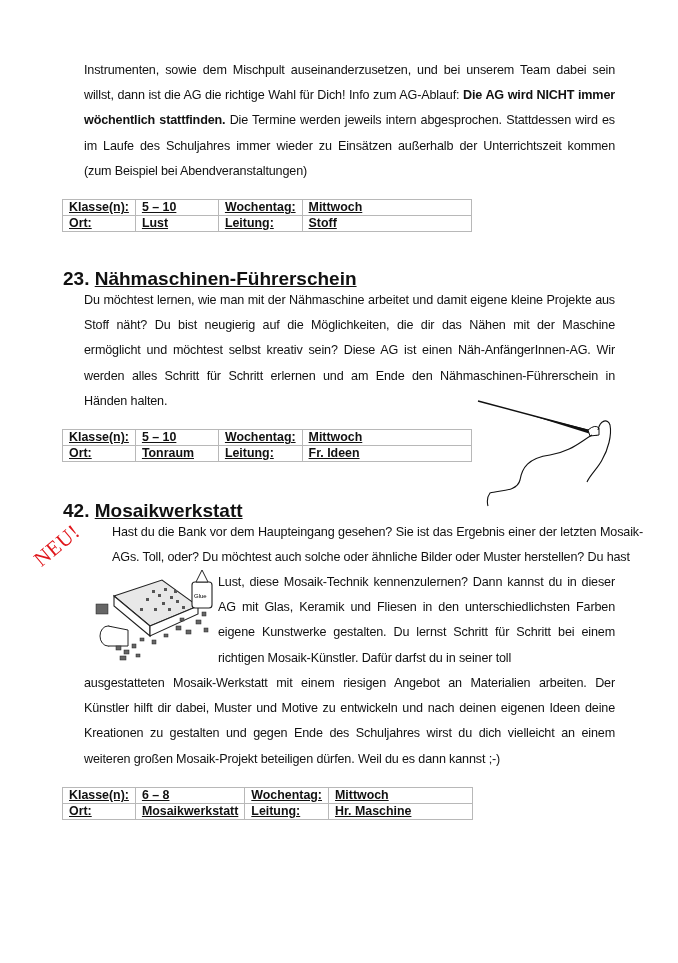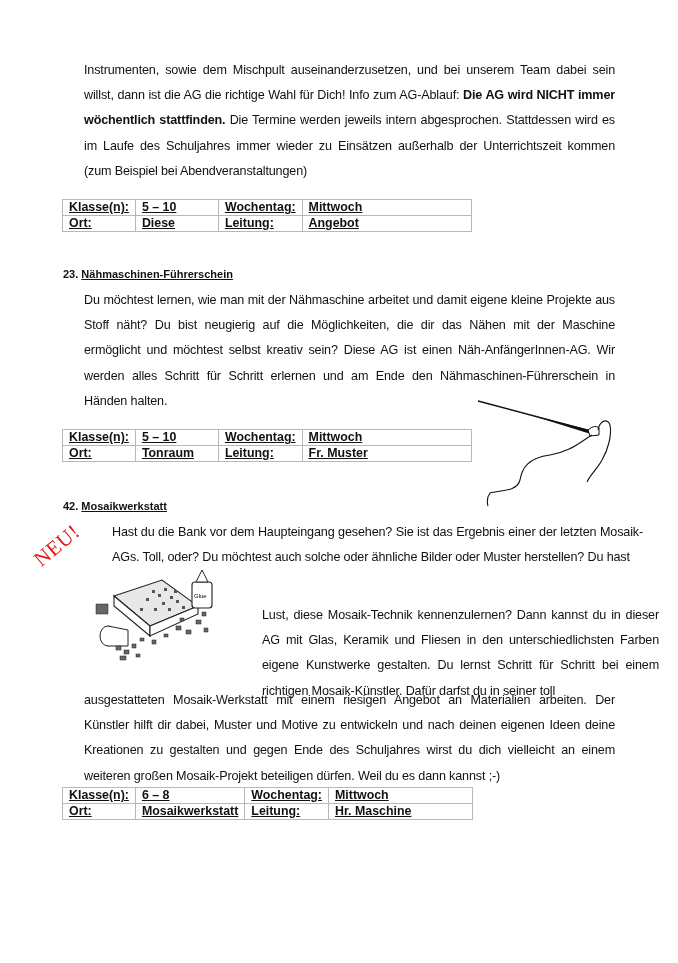--- a/index.html
+++ b/index.html
@@ -4,21 +4,21 @@
 <style>
   html, body { margin: 0; padding: 0; background: #ffffff; }
   body { width: 678px; height: 963px; position: relative; overflow: hidden;
          font-family: "Liberation Sans", "DejaVu Sans", sans-serif; color: #111; }
   .page { position: absolute; left: 0; top: 0; width: 678px; height: 963px; }
 
   .para { position: absolute; left: 84px; width: 531px; font-size: 12.6px;
           line-height: 25.2px; text-align: justify; letter-spacing: -0.15px; }
   .para b { font-weight: bold; }
 
-  .heading { position: absolute; left: 63px; font-size: 11px; font-weight: bold; }
+  .heading { position: absolute; left: 63px; font-size: 19px; font-weight: bold; }
   .heading .title { text-decoration: underline; }
 
   table.info { position: absolute; left: 62px; border-collapse: collapse;
                font-size: 12.4px; font-weight: bold; }
   table.info td { border: 1.5px solid #b8b8b8; padding: 0 6px; height: 15px; line-height: 15px;
                   white-space: nowrap; vertical-align: middle; text-decoration: underline; }
 
   .neu { position: absolute; left: 26px; top: 520px; color: #e0161b;
          font-family: "Liberation Serif", "DejaVu Serif", serif; font-size: 21px;
          font-weight: normal; transform: rotate(-40deg); transform-origin: left top;
@@ -39,23 +39,23 @@
   <table class="info" style="top:199px;">
     <tbody>
         <tr>
       <td style="width:57px">Klasse(n):</td>
       <td style="width:70px">5 – 10</td>
       <td style="width:70px">Wochentag:</td>
       <td style="width:156px">Mittwoch</td>
     </tr>
     <tr>
       <td>Ort:</td>
-      <td>Diese</td>
+      <td>Lust</td>
       <td>Leitung:</td>
-      <td>Angebot</td>
+      <td>Stoff</td>
     </tr>
   </tbody>
     </table>
 
   <div class="heading" style="top:268px;">
     <span>23.</span>
     <span class="title">Nähmaschinen-Führerschein</span>
   </div>
 
   <div class="para" style="top:288px;">Du möchtest lernen, wie man mit der Nähmaschine arbeitet und damit eigene kleine Projekte aus Stoff näht? Du bist neugierig auf die Möglichkeiten, die dir das Nähen mit der Maschine ermöglicht und möchtest selbst kreativ sein? Diese AG ist einen Näh-AnfängerInnen-AG. Wir werden alles Schritt für Schritt erlernen und am Ende den Nähmaschinen-Führerschein in Händen halten.</div>
@@ -65,21 +65,21 @@
         <tr>
       <td style="width:57px">Klasse(n):</td>
       <td style="width:70px">5 – 10</td>
       <td style="width:70px">Wochentag:</td>
       <td style="width:156px">Mittwoch</td>
     </tr>
     <tr>
       <td>Ort:</td>
       <td>Tonraum</td>
       <td>Leitung:</td>
-      <td>Fr. Muster</td>
+      <td>Fr. Ideen</td>
     </tr>
   </tbody>
     </table>
 
   <svg style="position:absolute;left:470px;top:390px;" width="160" height="120" viewBox="0 0 160 120">
     <path d="M8 11 L128 43" stroke="#111" stroke-width="1.4" fill="none"></path>
     <path d="M60 25 L128 42 L127 46 Z" fill="#111"></path>
     <path d="M118 40 Q 125 34 129 38 L129 45 L120 46 Z" fill="#fff" stroke="#111" stroke-width="1"></path>
     <path d="M128 40 C 130 30, 138 28, 140 35 C 142 45, 138 60, 132 70 C 128 78, 120 85, 117 92" stroke="#111" stroke-width="1.1" fill="none"></path>
     <path d="M122 45 C 110 52, 100 62, 80 65 C 58 68, 52 78, 50 90 C 47 102, 30 100, 20 103 C 17 107, 17 112, 18 116" stroke="#111" stroke-width="1.1" fill="none"></path>
@@ -133,23 +133,23 @@
         <rect x="94" y="62" width="5" height="4"></rect>
       <rect x="104" y="52" width="5" height="4"></rect>
         <rect x="112" y="60" width="4" height="4"></rect>
       <rect x="28" y="88" width="6" height="4"></rect>
         <rect x="44" y="86" width="4" height="3"></rect>
       <rect x="88" y="50" width="4" height="3"></rect>
         <rect x="110" y="44" width="4" height="4"></rect>
     </g>
   </svg>
 
-  <div class="wrap-text" style="top:603px;margin-left:44px;">Lust, diese Mosaik-Technik kennenzulernen? Dann kannst du in dieser AG mit Glas, Keramik und Fliesen in den unterschiedlichsten Farben eigene Kunstwerke gestalten. Du lernst Schritt für Schritt bei einem richtigen Mosaik-Künstler. Dafür darfst du in seiner toll</div>
+  <div class="wrap-text" style="top:570px;">Lust, diese Mosaik-Technik kennenzulernen? Dann kannst du in dieser AG mit Glas, Keramik und Fliesen in den unterschiedlichsten Farben eigene Kunstwerke gestalten. Du lernst Schritt für Schritt bei einem richtigen Mosaik-Künstler. Dafür darfst du in seiner toll</div>
 
-  <div class="para" style="top:688px;">ausgestatteten Mosaik-Werkstatt mit einem riesigen Angebot an Materialien arbeiten. Der Künstler hilft dir dabei, Muster und Motive zu entwickeln und nach deinen eigenen Ideen deine Kreationen zu gestalten und gegen Ende des Schuljahres wirst du dich vielleicht an einem weiteren großen Mosaik-Projekt beteiligen dürfen. Weil du es dann kannst ;-)</div>
+  <div class="para" style="top:671px;">ausgestatteten Mosaik-Werkstatt mit einem riesigen Angebot an Materialien arbeiten. Der Künstler hilft dir dabei, Muster und Motive zu entwickeln und nach deinen eigenen Ideen deine Kreationen zu gestalten und gegen Ende des Schuljahres wirst du dich vielleicht an einem weiteren großen Mosaik-Projekt beteiligen dürfen. Weil du es dann kannst ;-)</div>
 
   <table class="info" style="top:787px;">
     <tbody>
         <tr>
       <td style="width:57px">Klasse(n):</td>
       <td style="width:95px">6 – 8</td>
       <td style="width:70px">Wochentag:</td>
       <td style="width:131px">Mittwoch</td>
     </tr>
     <tr>

